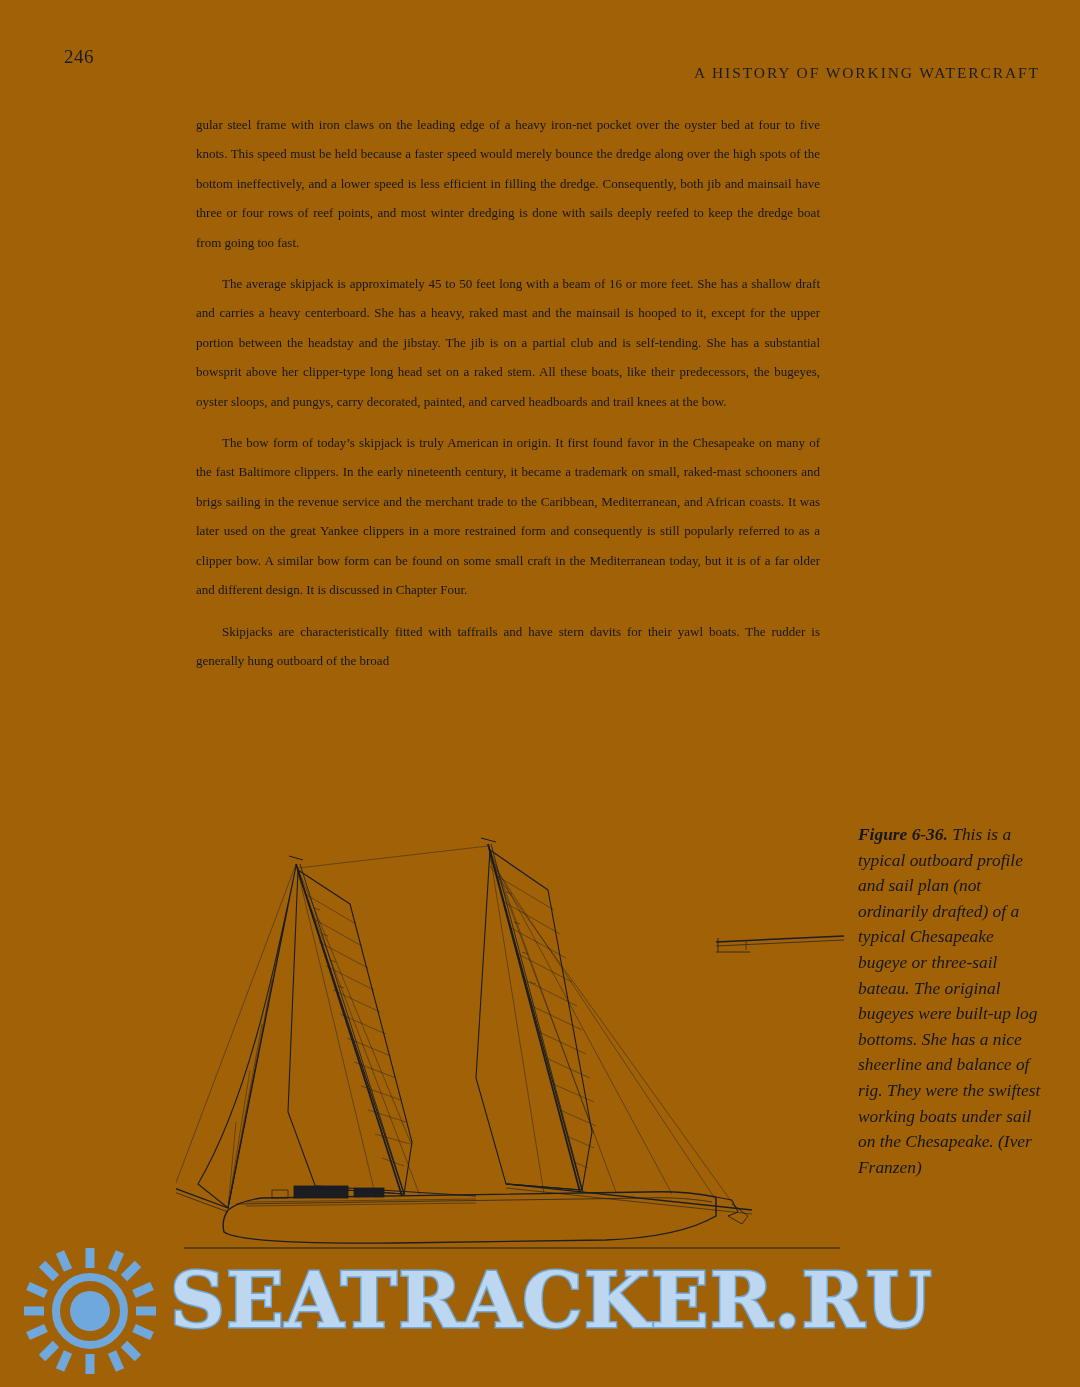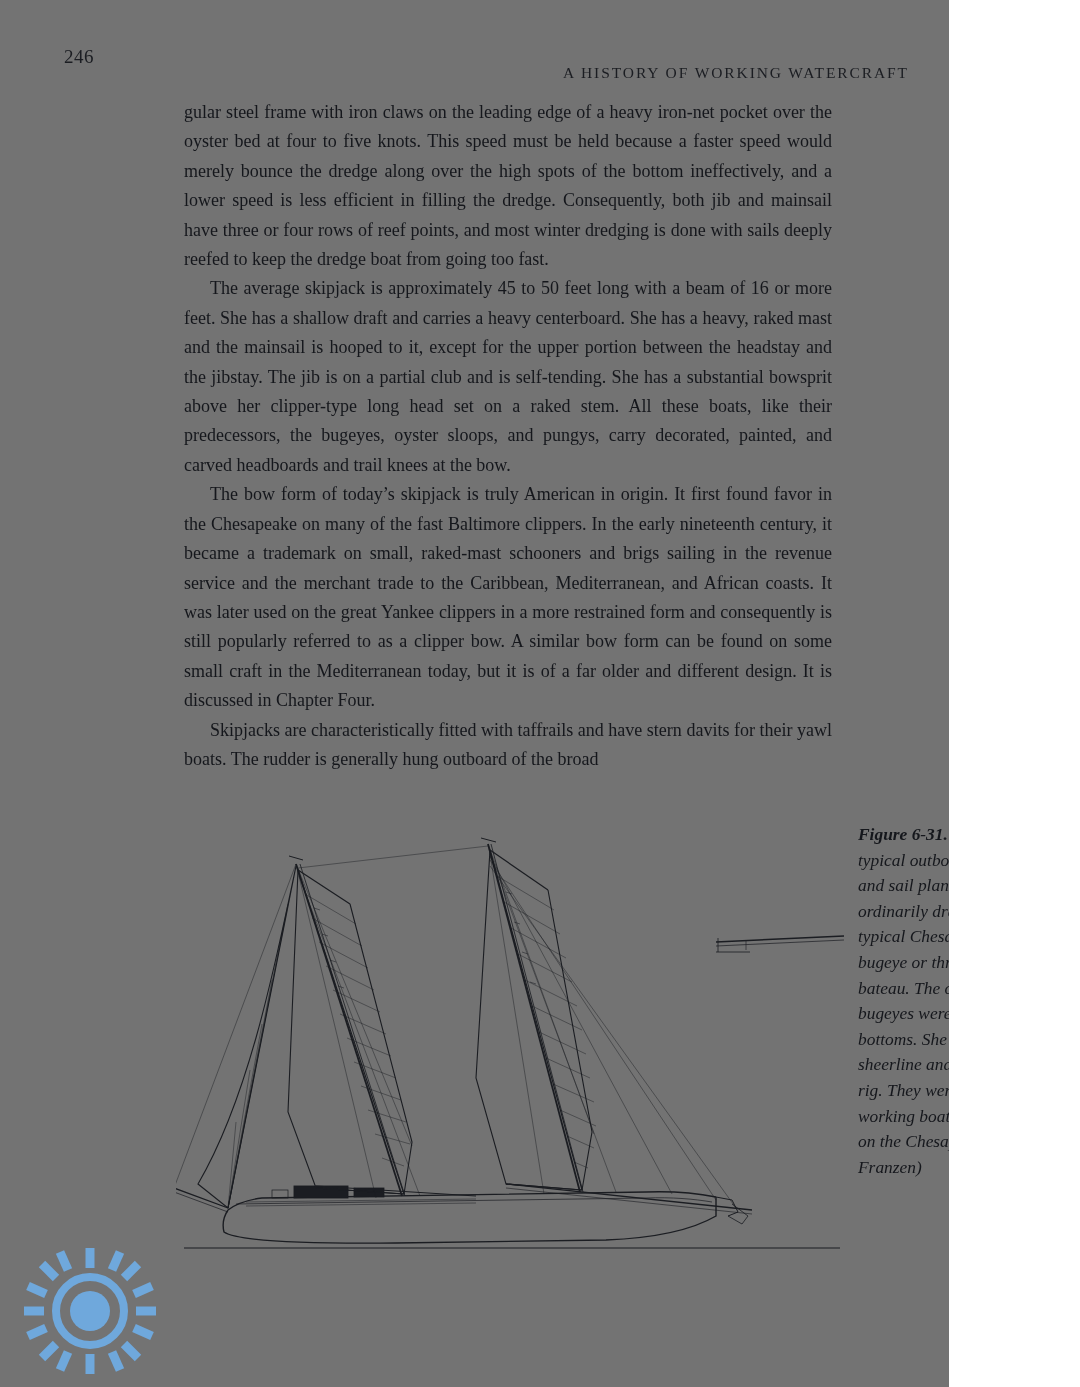--- a/index.html
+++ b/index.html
@@ -2,23 +2,23 @@
 <html><head>
 <meta charset="utf-8">
 <style>
   html, body {
     margin: 0;
     padding: 0;
     background: #ffffff;
   }
   .page {
     position: relative;
-    width: 949px;
+    width: 1080px;
     height: 1387px;
-    background: #737373;
+    background: #a16207;
     overflow: hidden;
     font-family: "Liberation Serif", serif;
     color: #15171c;
   }
 
   
   .folio {
     position: absolute;
     left: 64px;
     top: 46px;
@@ -38,22 +38,22 @@
   }
 
   
   .body-col {
     position: absolute;
     left: 184px;
     top: 98px;
     width: 648px;
   }
   .body-col p {
-    margin: 0;
-    font-size: 18px;
+    margin: 12px;
+    font-size: 13px;
     line-height: 29.4px;
     text-align: justify;
     text-justify: inter-word;
     hyphens: manual;
   }
   .body-col p + p {
     text-indent: 26px;
   }
 
   
@@ -121,21 +121,21 @@
   <div class="running-head">A HISTORY OF WORKING WATERCRAFT</div>
 
   <div class="body-col">
     <p>gular steel frame with iron claws on the leading edge of a heavy iron-net pocket over the oyster bed at four to five knots. This speed must be held because a faster speed would merely bounce the dredge along over the high spots of the bottom ineffectively, and a lower speed is less efficient in filling the dredge. Consequently, both jib and mainsail have three or four rows of reef points, and most winter dredging is done with sails deeply reefed to keep the dredge boat from going too fast.</p>
     <p>The average skipjack is approximately 45 to 50 feet long with a beam of 16 or more feet. She has a shallow draft and carries a heavy centerboard. She has a heavy, raked mast and the mainsail is hooped to it, except for the upper portion between the headstay and the jibstay. The jib is on a partial club and is self-tending. She has a substantial bowsprit above her clipper-type long head set on a raked stem. All these boats, like their predecessors, the bugeyes, oyster sloops, and pungys, carry decorated, painted, and carved headboards and trail knees at the bow.</p>
     <p>The bow form of today’s skipjack is truly American in origin. It first found favor in the Chesapeake on many of the fast Baltimore clippers. In the early nineteenth century, it became a trademark on small, raked-mast schooners and brigs sailing in the revenue service and the merchant trade to the Caribbean, Mediterranean, and African coasts. It was later used on the great Yankee clippers in a more restrained form and consequently is still popularly referred to as a clipper bow. A similar bow form can be found on some small craft in the Mediterranean today, but it is of a far older and different design. It is discussed in Chapter Four.</p>
     <p>Skipjacks are characteristically fitted with taffrails and have stern davits for their yawl boats. The rudder is generally hung outboard of the broad</p>
   </div>
 
   <div class="caption">
-    <b>Figure 6-31.</b><span> This is a typical outboard profile and sail plan (not ordinarily drafted) of a typical Chesapeake bugeye or three-sail bateau. The original bugeyes were built-up log bottoms. She has a nice sheerline and balance of rig. They were the swiftest working boats under sail on the Chesapeake. (Iver Franzen)</span>
+    <b>Figure 6-36.</b><span> This is a typical outboard profile and sail plan (not ordinarily drafted) of a typical Chesapeake bugeye or three-sail bateau. The original bugeyes were built-up log bottoms. She has a nice sheerline and balance of rig. They were the swiftest working boats under sail on the Chesapeake. (Iver Franzen)</span>
   </div>
 
   <div class="figure">
     <svg viewBox="0 0 672 460" width="672" height="460" aria-hidden="true">
       <g fill="none" stroke="#1b1d22" stroke-width="1">
 
         <line x1="8" y1="436" x2="664" y2="436" stroke-width="1.1"></line>
 
         <path d="M52 398 C 60 392, 70 388, 86 386 L 470 380 C 498 379, 520 381, 540 385" stroke-width="1.4"></path>
         <path d="M52 398 C 48 404, 46 412, 48 420 C 60 428, 120 432, 220 431 L 430 428
@@ -284,14 +284,15 @@
         <line x1="98" y1="106" x2="106" y2="124"></line>
         <line x1="14" y1="40" x2="32" y2="48"></line>
         <line x1="120" y1="82" x2="138" y2="90"></line>
         <line x1="14" y1="90" x2="32" y2="82"></line>
         <line x1="120" y1="48" x2="138" y2="40"></line>
         <line x1="46" y1="124" x2="54" y2="106"></line>
         <line x1="98" y1="24" x2="106" y2="6"></line>
       </g>
     </g>
   </svg>
+  <div class="wm-text">SEATRACKER.RU</div>
 
 </div>
 
 </body></html>

